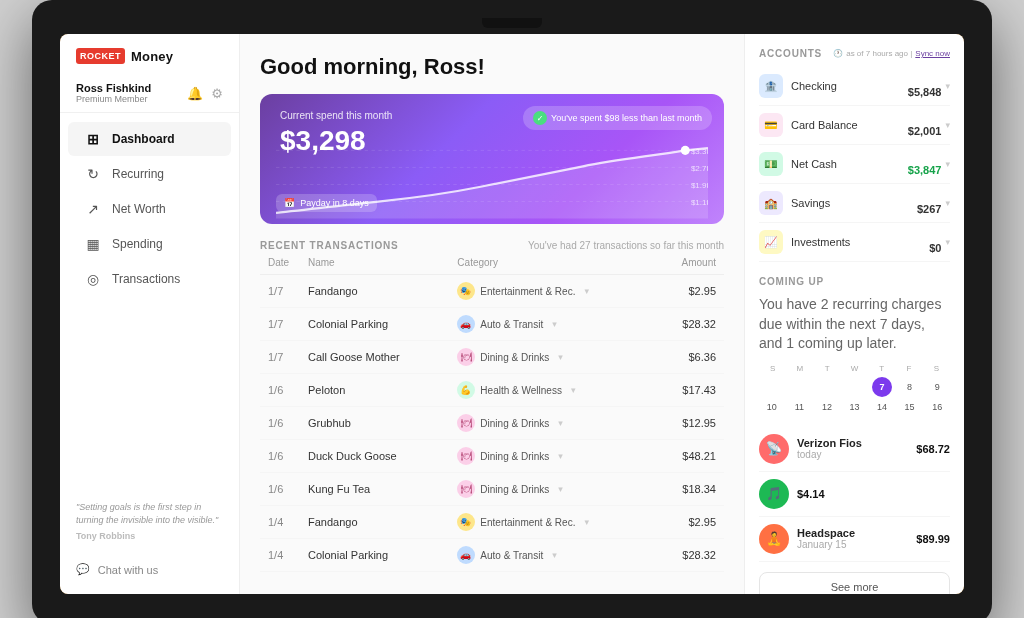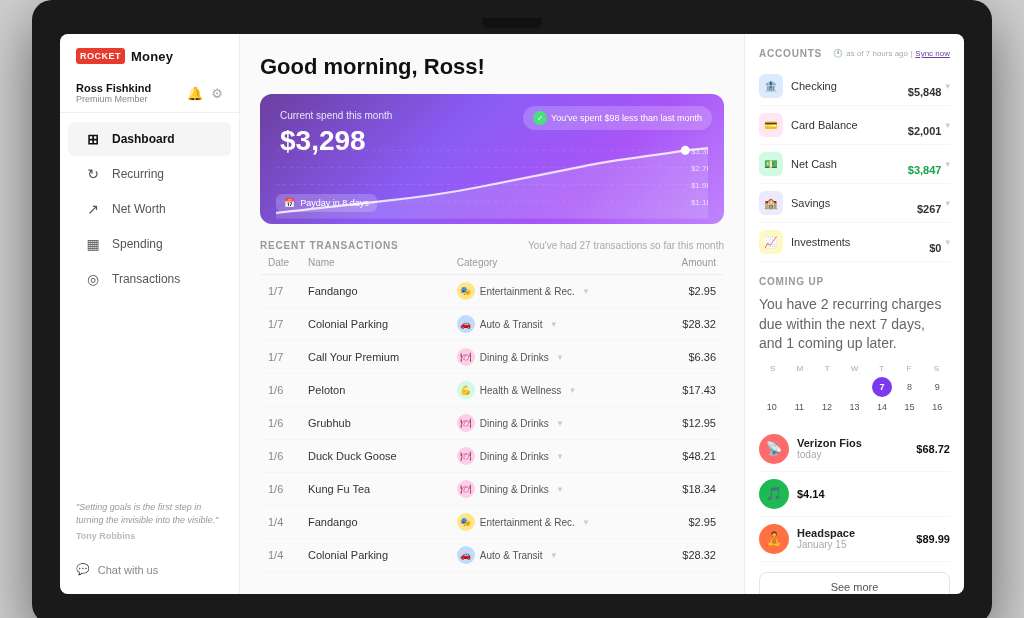--- a/index.html
+++ b/index.html
@@ -585,21 +585,21 @@
         <div class="category-badge">
           <div class="category-icon cat-auto">🚗</div>
           <span>Auto &amp; Transit</span>
           <span class="dropdown-arrow">▾</span>
         </div>
       </td>
       <td class="amount-col">$28.32</td>
     </tr>
               <tr>
       <td class="date-col">1/7</td>
-      <td>Call Your Premium</td>
+      <td>Call Goose Mother</td>
       <td>
         <div class="category-badge">
           <div class="category-icon cat-dining">🍽</div>
           <span>Dining &amp; Drinks</span>
           <span class="dropdown-arrow">▾</span>
         </div>
       </td>
       <td class="amount-col">$6.36</td>
     </tr>
               <tr>

